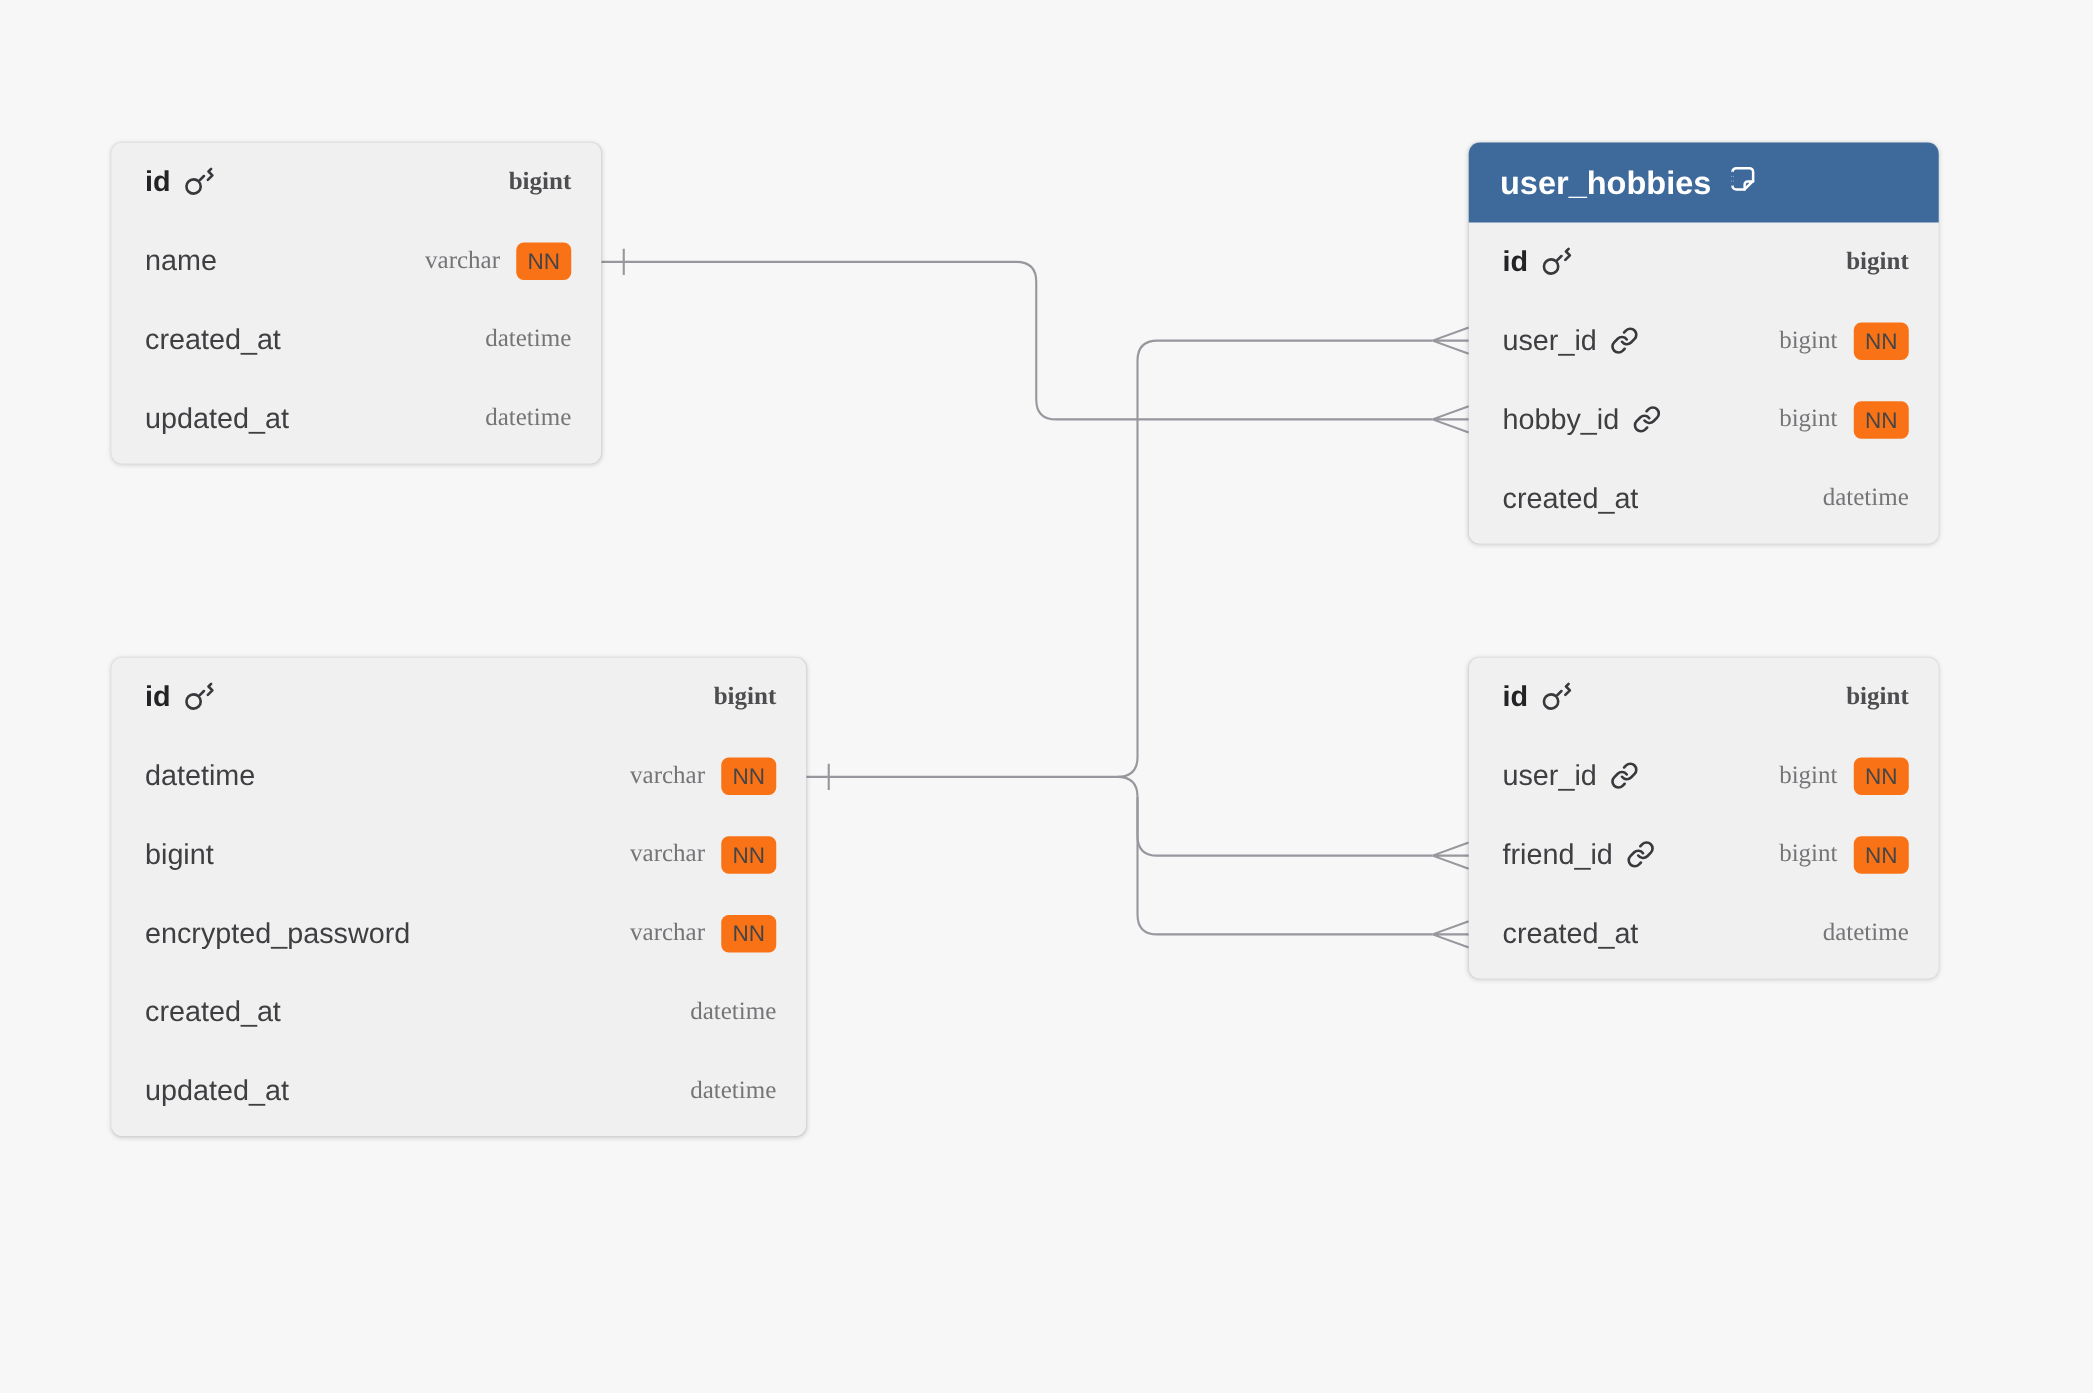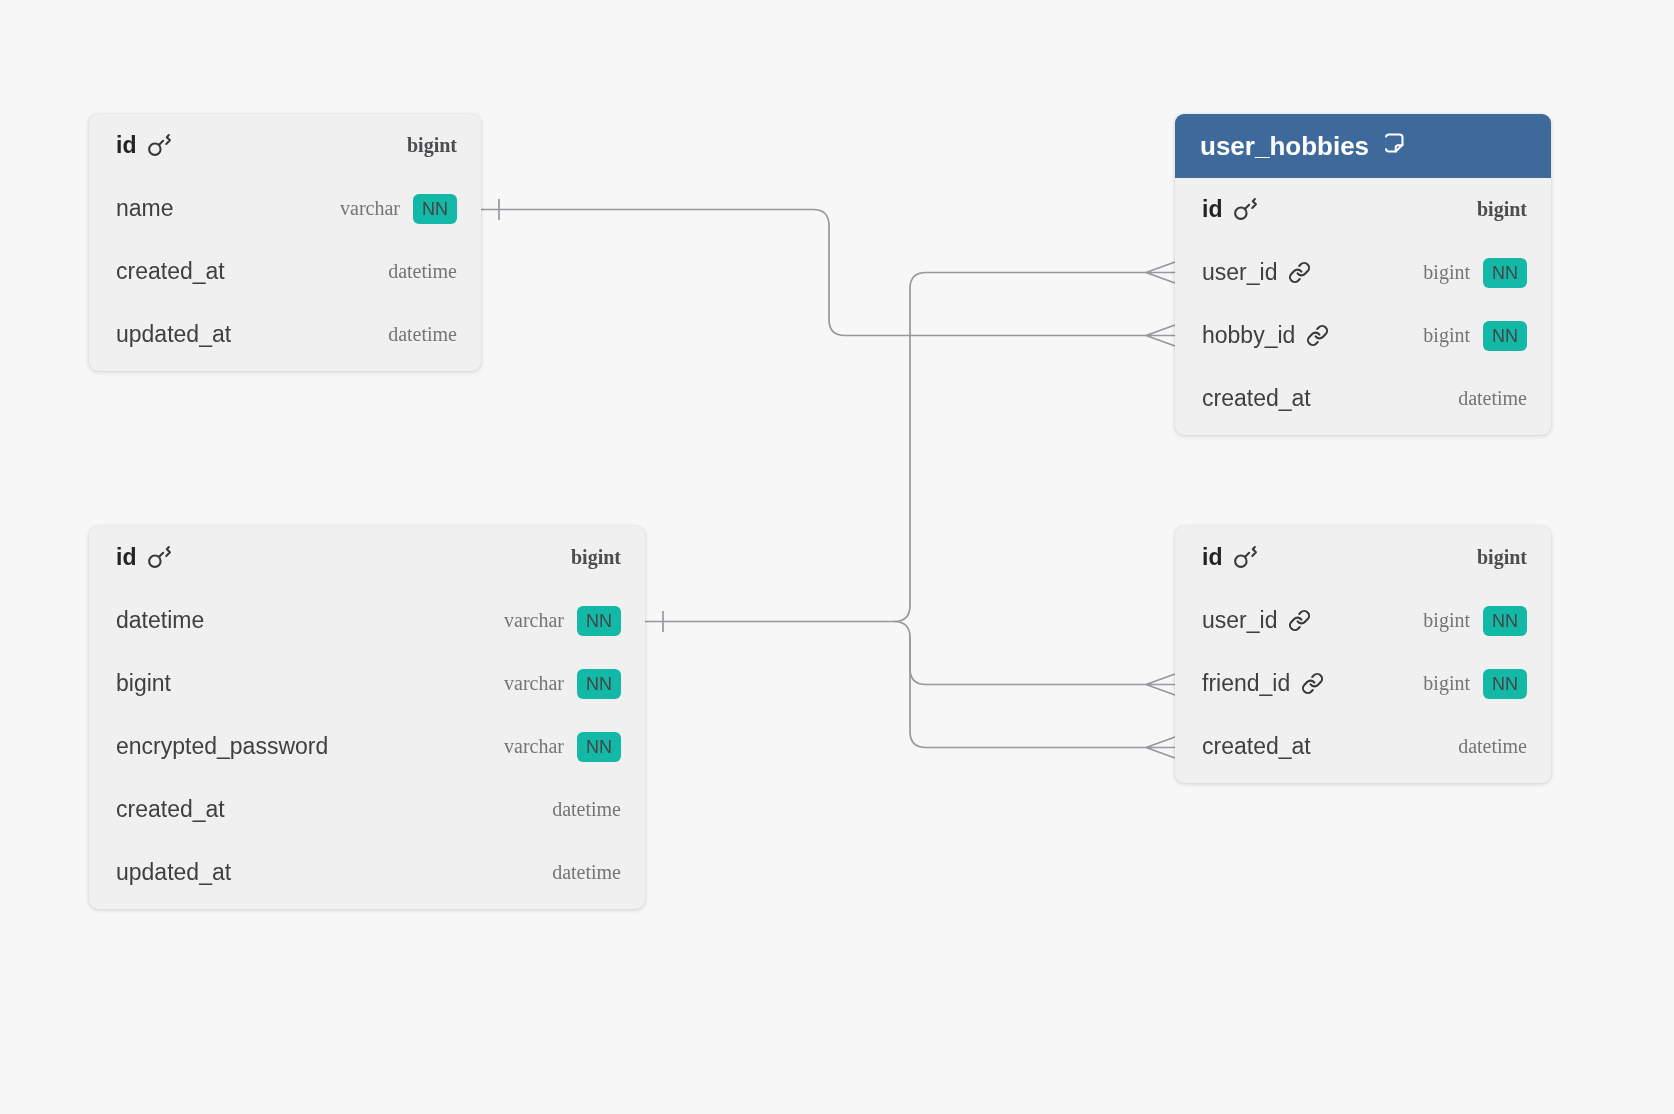--- a/index.html
+++ b/index.html
@@ -34,21 +34,21 @@
   }
   .row.pk .colname{font-weight:bold;color:#232326;}
   .keyicon,.linkicon{color:#39393d;display:inline-flex;}
   .spacer{flex:1;}
   .coltype{
     font-family:Liberation Serif, serif;
     font-size:20px;color:#757578;
   }
   .row.pk .coltype{font-weight:bold;color:#4d4d50;}
   .nn{
-    margin-left:13px;background:#14b8a6;color:#454548;
+    margin-left:13px;background:#f97316;color:#454548;
     font-size:18px;line-height:1;padding:6px 9px;border-radius:6px;
   }
 </style>
 </head>
 <body>
 
 <div class="canvas">
 
   <svg class="wires" width="1674" height="1114" viewBox="0 0 1674 1114">
 

